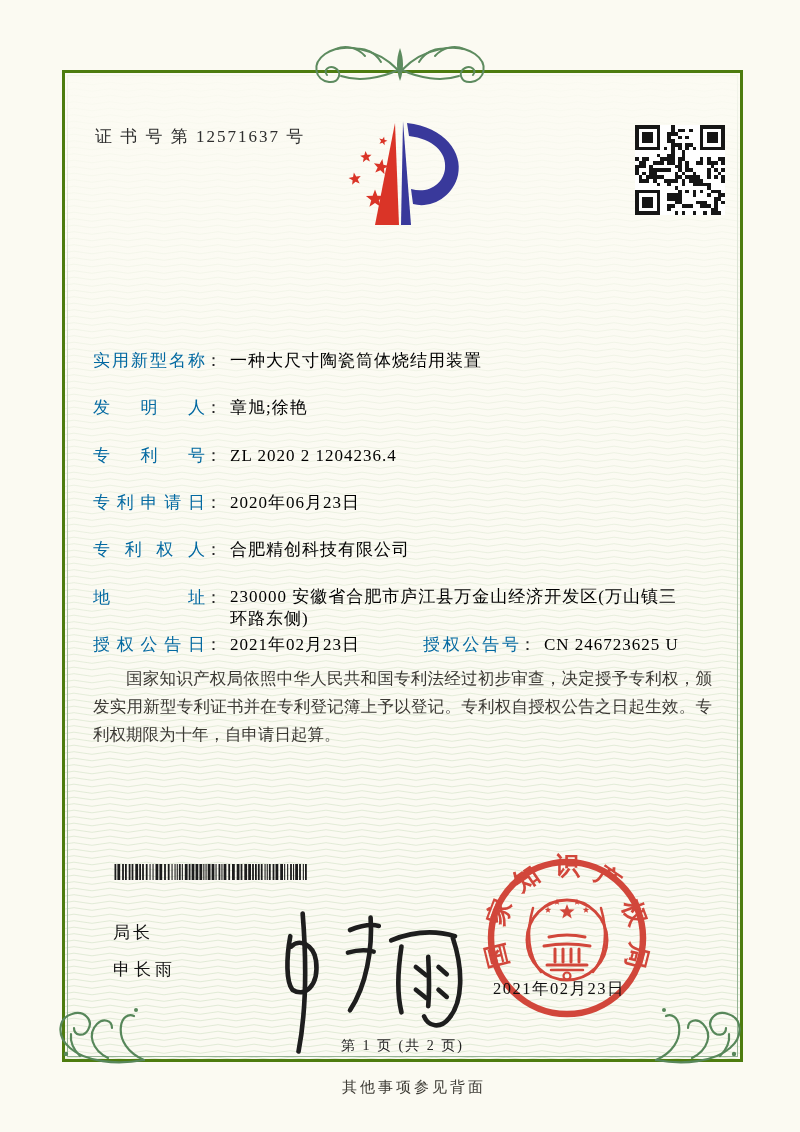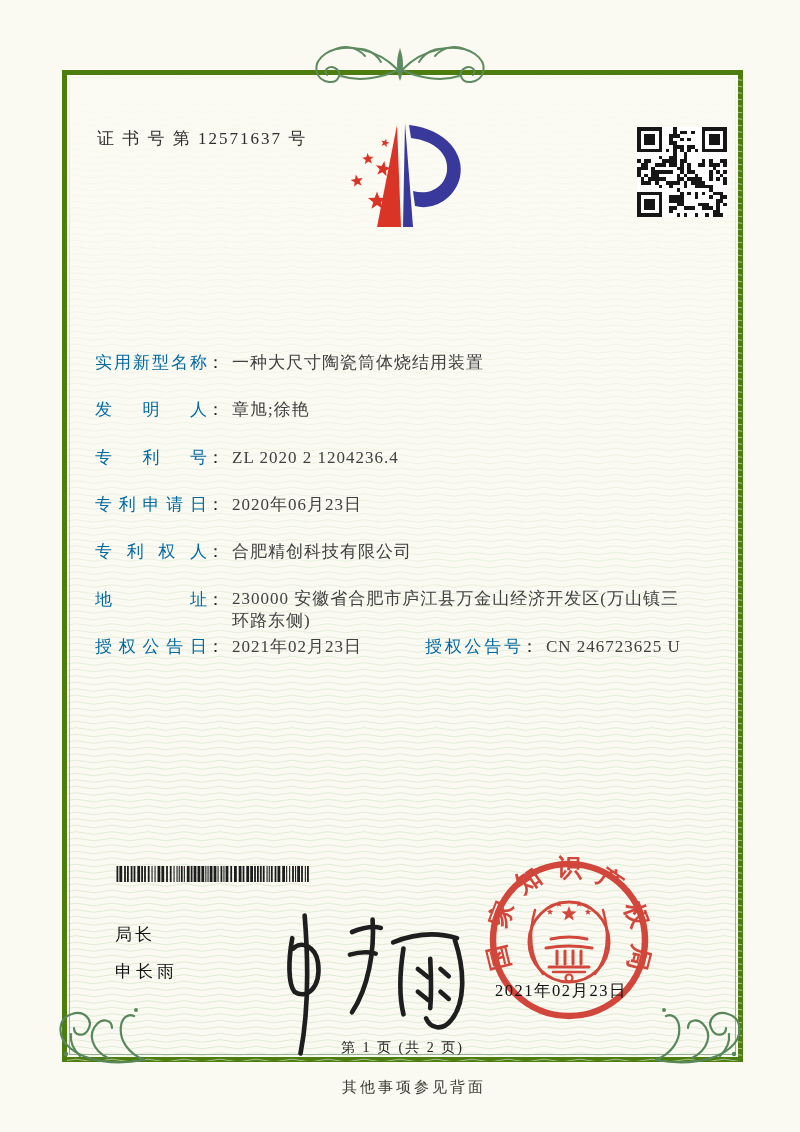--- a/index.html
+++ b/index.html
@@ -4,38 +4,38 @@
 <style>
   html,body{margin:0;padding:0;}
   .page{
     position:relative; width:800px; height:1132px;
     background:#fbfaf2; overflow:hidden;
     font-family:"Liberation Serif","DejaVu Serif",serif;
     color:#1f1f1f;
   }
   .frame{
     position:absolute; left:62px; top:70px; width:681px; height:992px;
-    border:5px solid #4d7c0f; box-sizing:border-box;
+    border:3px solid #4d7c0f; box-sizing:border-box;
   }
   .frame-inner{ position:absolute; inset:2px; border:1px solid #93b293; pointer-events:none;}
   .waves{ position:absolute; inset:0; z-index:0; }
   .fade{ position:absolute; inset:0; z-index:1;
     background:linear-gradient(180deg, rgba(252,251,243,.92) 0%, rgba(252,251,243,.45) 38%, rgba(252,251,243,.05) 68%, rgba(252,251,243,0) 100%);
   }
   .cert-no{ position:absolute; left:30px; top:52px; z-index:2;
     font-size:17px; letter-spacing:2px; color:#2e2e2e;}
   .logo{ position:absolute; left:266px; top:38px; width:140px; height:124px; z-index:2;}
   .qr{ position:absolute; left:570px; top:52px; width:90px; height:90px; z-index:2; background:#fff;}
   .title{ position:absolute; left:0; right:0; top:168px; z-index:2;
     text-align:center; font-size:42px; font-weight:600; letter-spacing:8px; color:#181818;}
   .fields{ position:absolute; left:28px; right:26px; top:0; z-index:2; }
   .frow{ position:absolute; left:0; right:0; font-size:17px; line-height:23px; white-space:nowrap;}
   .flabel{ display:inline-block; width:112px; text-align:justify; text-align-last:justify; color:#0369a1; vertical-align:top;}
   .fcolon{ color:#262626; }
-  .fvalue{ margin-left:8px; letter-spacing:1px; color:#404040; vertical-align:top;}
+  .fvalue{ margin-left:8px; letter-spacing:1px; color:#000000; vertical-align:top;}
   .fvalue.wrap{ display:inline-block; white-space:normal; width:448px; line-height:22px;}
   .grant-group{ position:absolute; left:330px; top:0; }
   .paras{ position:absolute; left:28px; right:28px; top:592px; z-index:2;
     font-size:16.5px; line-height:28px; color:#3a3833; text-align:justify;}
   .paras p{ margin:0; text-indent:2em;}
   .barcode{ position:absolute; left:48px; top:791px; width:198px; height:16px; z-index:2;}
   .director{ position:absolute; left:48px; top:848px; z-index:2;
     font-family:"Liberation Sans","DejaVu Sans",sans-serif; color:#141414;}
   .director .t1{ font-size:17px; letter-spacing:3px; margin-bottom:14px;}
   .director .t2{ font-size:17px; letter-spacing:4px;}
@@ -526,20 +526,21 @@
       </div>
       <div class="frow" style="top:560px">
         <span class="flabel">授权公告日</span><span class="fcolon">：</span><span class="fvalue">2021年02月23日</span>
         <span class="grant-group">
           <span class="flabel" style="width:96px">授权公告号</span><span class="fcolon">：</span><span class="fvalue">CN 246723625 U</span>
         </span>
       </div>
     </div>
 
     <div class="paras">
+      <p>国家知识产权局依照中华人民共和国专利法经过初步审查，决定授予专利权，颁发实用新型专利证书并在专利登记簿上予以登记。专利权自授权公告之日起生效。专利权期限为十年，自申请日起算。</p>
     </div>
 
     <svg class="barcode" id="barcode" viewBox="0 0 198 16" preserveAspectRatio="none">
         <rect x="1.50" y="0" width="1.80" height="16" fill="#1c1c1c"></rect>
         <rect x="4.40" y="0" width="2.80" height="16" fill="#1c1c1c"></rect>
         <rect x="9.10" y="0" width="1.80" height="16" fill="#1c1c1c"></rect>
         <rect x="12.00" y="0" width="1.80" height="16" fill="#1c1c1c"></rect>
         <rect x="15.70" y="0" width="1.80" height="16" fill="#1c1c1c"></rect>
         <rect x="18.60" y="0" width="1.80" height="16" fill="#1c1c1c"></rect>
         <rect x="22.30" y="0" width="2.80" height="16" fill="#1c1c1c"></rect>

